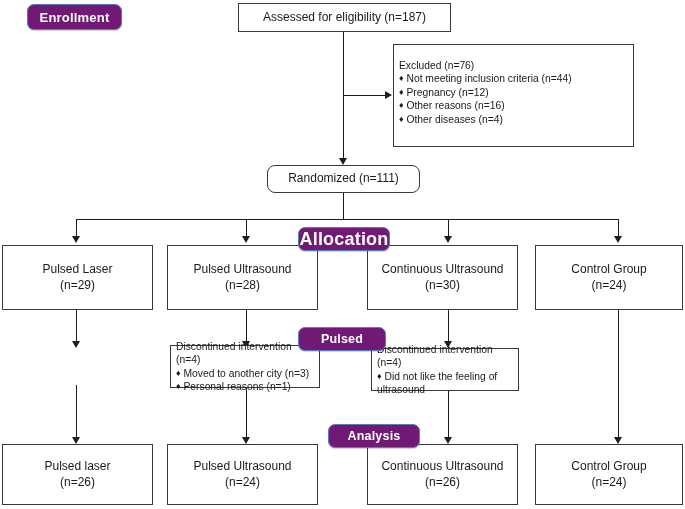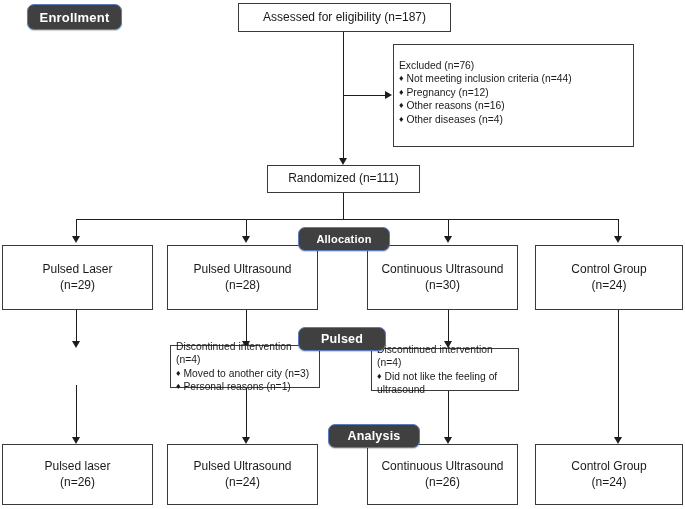--- a/index.html
+++ b/index.html
@@ -7,21 +7,21 @@
        font-family:"Liberation Sans","DejaVu Sans",sans-serif;color:#1a1a1a;}
   #canvas{position:absolute;left:0;top:0;width:685px;height:509px;}
 
   .box{position:absolute;box-sizing:border-box;border:1.4px solid #3a3a3a;
        background:#ffffff;display:flex;align-items:center;justify-content:center;}
   .box .inner{width:100%;text-align:center;line-height:1.28;font-size:12px;}
   .box.left .inner{text-align:left;padding:2px 4px 2px 5px;line-height:1.3;font-size:10.3px;}
   .ln{line-height:1.3;}
 
   .stage{position:absolute;box-sizing:border-box;
-         background:#404040;border:1.3px solid #5d7cc0;border-radius:7px;
+         background:#701a75;border:1.3px solid #5d7cc0;border-radius:7px;
          color:#ffffff;font-weight:bold;display:flex;align-items:center;
          justify-content:center;letter-spacing:.2px;z-index:20;
          box-shadow:0 1px 1px rgba(0,0,0,.18);}
 
   .vline{position:absolute;width:0;border-left:1.6px solid #1d1d1d;}
   .hline{position:absolute;height:0;border-top:1.6px solid #1d1d1d;}
   .arrow{position:absolute;width:0;height:0;
          border-left:4.5px solid transparent;border-right:4.5px solid transparent;
          border-top:7px solid #1d1d1d;}
   .arrowr{position:absolute;width:0;height:0;
@@ -55,37 +55,37 @@
         <span>Not meeting inclusion criteria (n=44)</span></div>
       <div class="ln"><span class="bullet">♦</span>
         <span>Pregnancy (n=12)</span></div>
       <div class="ln"><span class="bullet">♦</span>
         <span>Other reasons (n=16)</span></div>
       <div class="ln"><span class="bullet">♦</span>
         <span>Other diseases (n=4)</span></div>
     </div>
   </div>
 
-  <div class="box" style="left:267px;top:165px;width:153px;height:28px;">
+  <div class="box" style="left:267px;top:165px;width:153px;height:28px;border-radius:8px;">
     <div class="inner"><span>Randomized (n=111)</span></div>
   </div>
 
   <div class="vline" style="left:343px;top:193px;height:26px;"></div>
   <div class="hline" style="left:76px;top:219px;width:542px;"></div>
 
   <div class="vline" style="left:76px;top:219px;height:19px;"></div>
   <div class="arrow" style="left:72px;top:236px;"></div>
   <div class="vline" style="left:246px;top:219px;height:19px;"></div>
   <div class="arrow" style="left:242px;top:236px;"></div>
   <div class="vline" style="left:448px;top:219px;height:19px;"></div>
   <div class="arrow" style="left:444px;top:236px;"></div>
   <div class="vline" style="left:618px;top:219px;height:19px;"></div>
   <div class="arrow" style="left:614px;top:236px;"></div>
 
-  <div class="stage" style="left:298px;top:227px;width:92px;height:24px;font-size:11px;">
+  <div class="stage" style="left:298px;top:227px;width:92px;height:24px;font-size:18px;">
     <span>Allocation</span>
   </div>
 
   <div class="box" style="left:2px;top:245px;width:151px;height:65px;">
     <div class="inner">
       <div>Pulsed Laser</div>
       <div>(n=29)</div>
     </div>
   </div>
   <div class="box" style="left:167px;top:245px;width:151px;height:65px;">

